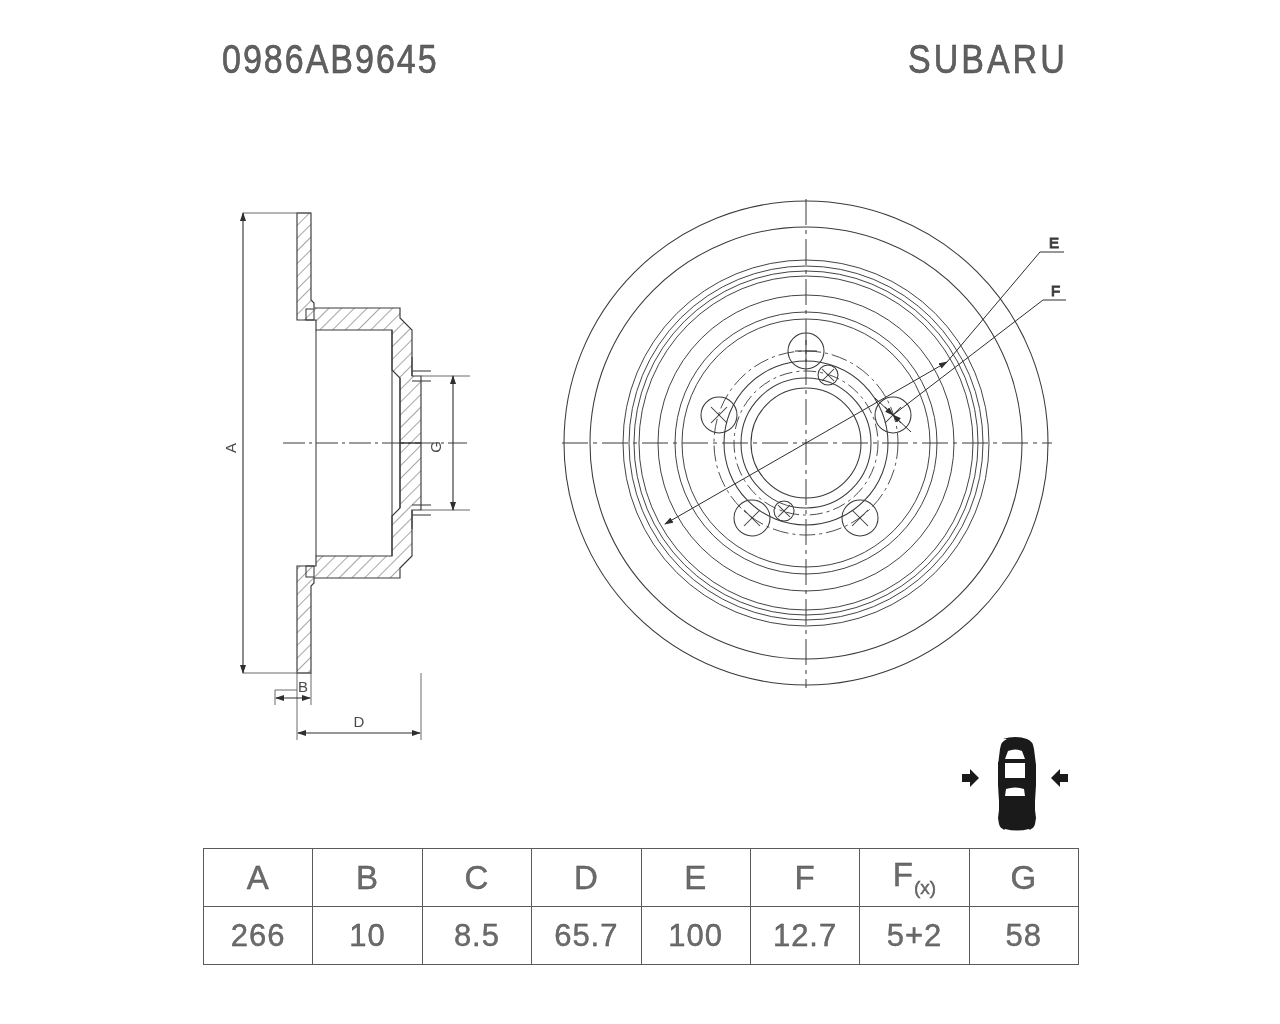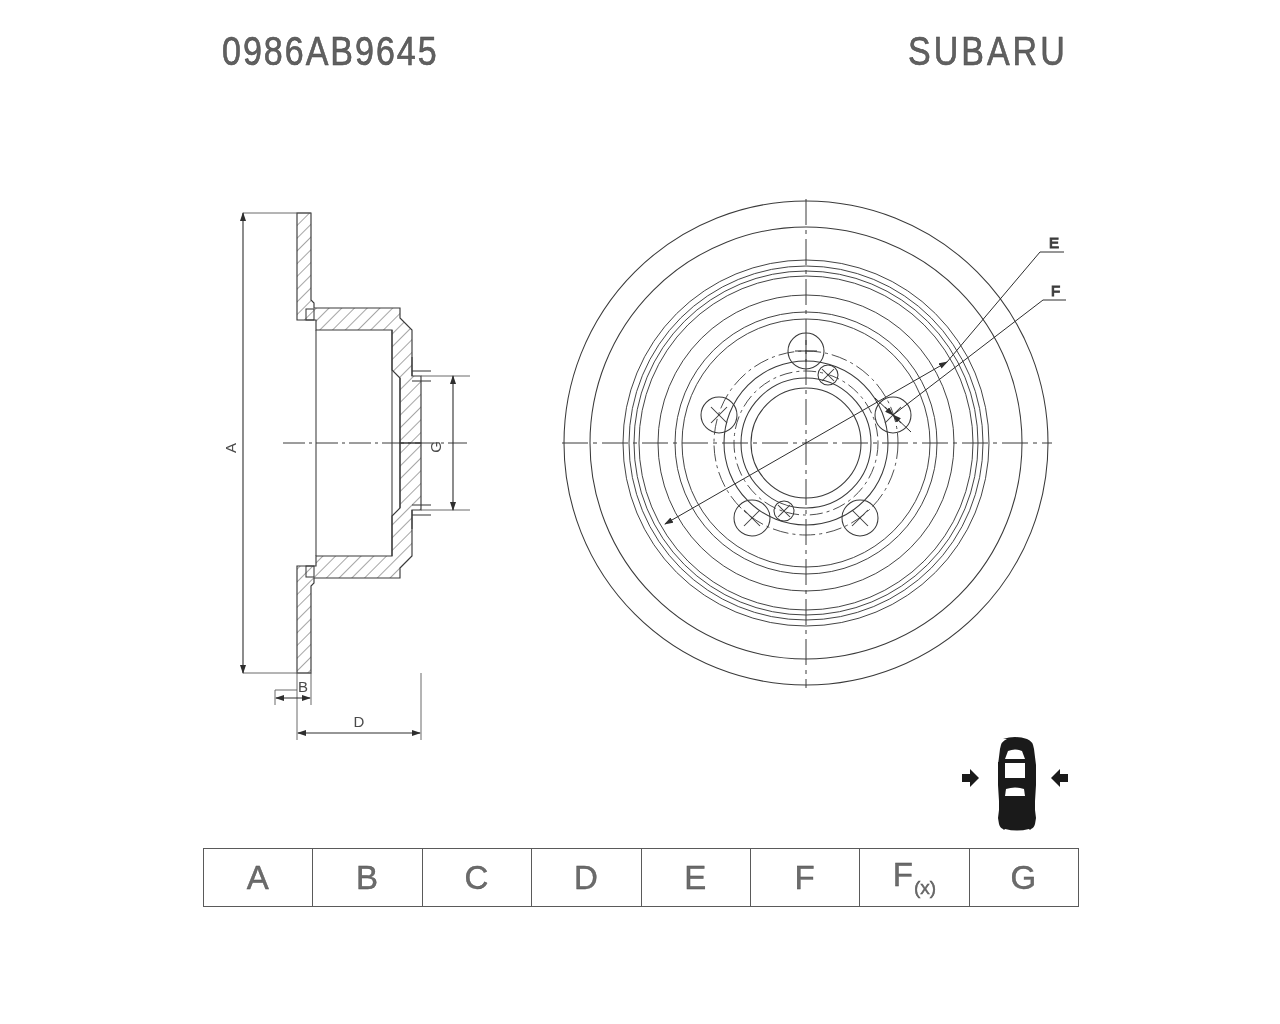--- a/index.html
+++ b/index.html
@@ -11,21 +11,21 @@
   body {
     width: 1280px;
     height: 1024px;
     position: relative;
     overflow: hidden;
     font-family: "Liberation Sans", sans-serif;
     color: #3a3a3a;
   }
 
   
-  #header { position: absolute; top: 0; left: 0; width: 1280px; height: 110px; }
+  #header { position: absolute; top: 8px; left: 0; width: 1280px; height: 110px; }
   .hdr-text {
     position: absolute;
     font-family: "Liberation Sans", sans-serif;
     font-size: 34px;
     letter-spacing: 2px;
     color: #606060;
     -webkit-text-stroke: 0.5px #4a4a4a;
     font-weight: 300;
     white-space: nowrap;
     transform: scaleY(1.18);
@@ -293,15 +293,25 @@
       <tr class="hdr-row">
         <td><span>A</span></td>
         <td><span>B</span></td>
         <td><span>C</span></td>
         <td><span>D</span></td>
         <td><span>E</span></td>
         <td><span>F</span></td>
         <td><span>F</span><span class="sub">(x)</span></td>
         <td><span>G</span></td>
       </tr>
+      <tr class="val-row">
+        <td>266</td>
+        <td>10</td>
+        <td>8.5</td>
+        <td>65.7</td>
+        <td>100</td>
+        <td>12.7</td>
+        <td>5+2</td>
+        <td>58</td>
+      </tr>
     </tbody>
   </table>
 </div>
 
 </body></html>

